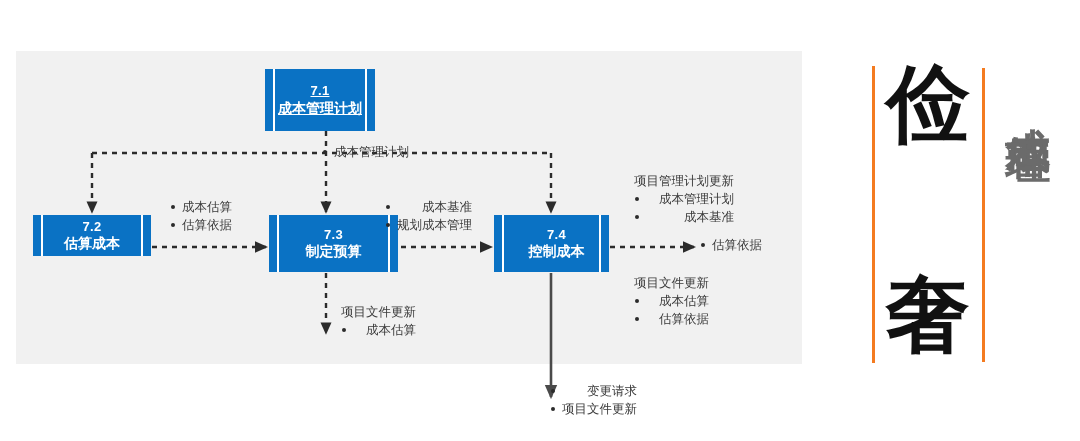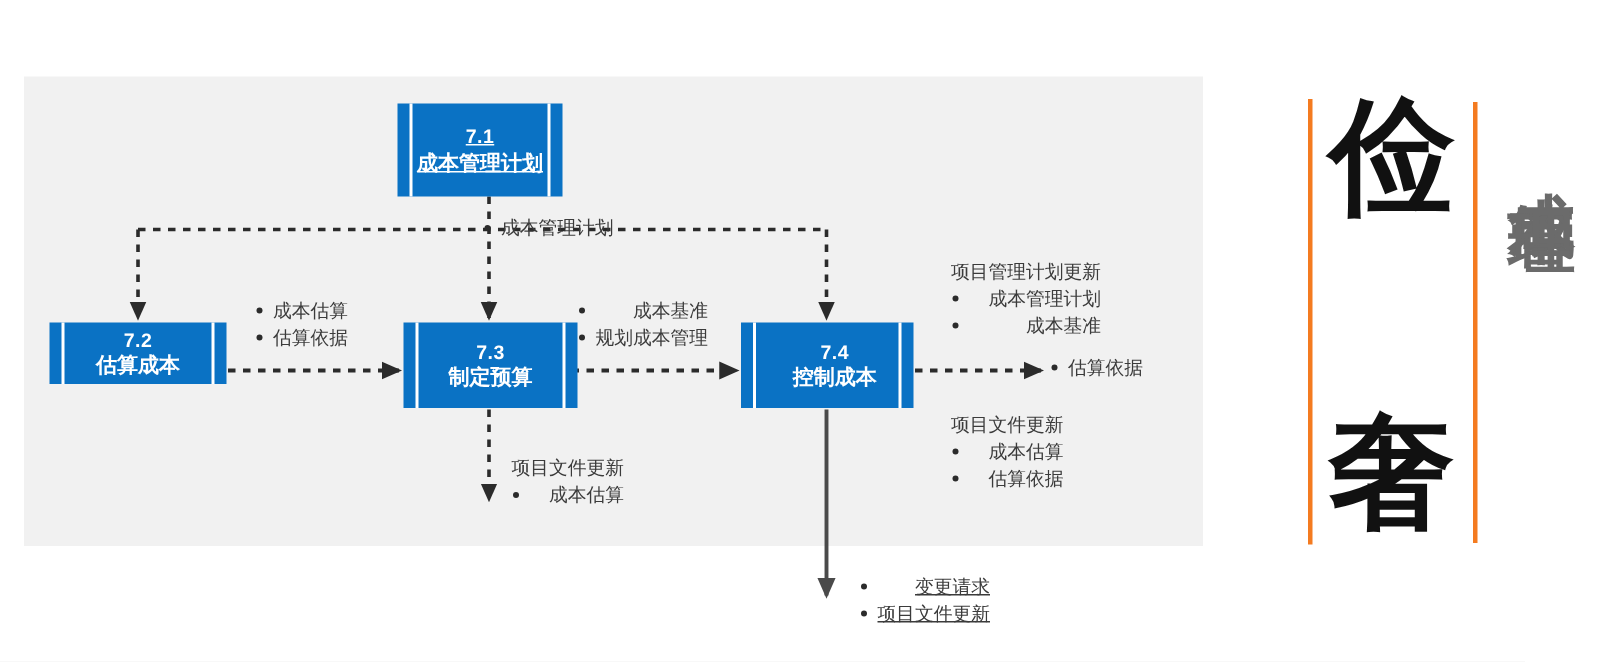--- a/index.html
+++ b/index.html
@@ -32,21 +32,21 @@
   .proc-box::after{
     content:"";position:absolute;top:0;bottom:0;width:2px;background:#ffffff;
   }
   .proc-box::before{left:8px;}
   .proc-box::after{right:8px;}
   .proc-num{font-size:13px;font-weight:bold;letter-spacing:.3px;position:relative;z-index:2;}
   .proc-name{font-size:14px;font-weight:bold;position:relative;z-index:2;margin-top:1px;}
 
   #box71{left:265px;top:69px;width:110px;height:62px;text-decoration:underline;}
   #box72{left:33px;top:215px;width:118px;height:41px;}
-  #box73{left:269px;top:215px;width:116px;height:57px;}
+  #box73{left:269px;top:215px;width:129px;height:57px;}
   #box74{left:494px;top:215px;width:115px;height:57px;padding-left:10px;}
 
   
   #wires{position:absolute;left:0;top:0;width:1080px;height:441px;}
 
   
   .ann{
     position:absolute;
     font-size:12.5px;
     color:#3b3b3b;
@@ -62,21 +62,21 @@
     border-radius:50%;background:#2b2b2b;
   }
 
   #ann-plan{left:322px;top:143px;}
   #ann-est{left:170px;top:198px;}
   #ann-base{left:385px;top:198px;}
   #ann-pmp-upd{left:634px;top:172px;}
   #ann-forecast{left:700px;top:236px;}
   #ann-doc-upd-73{left:341px;top:303px;}
   #ann-doc-upd-74{left:634px;top:274px;}
-  #ann-bottom{left:573px;top:382px;text-decoration:underline;}
+  #ann-bottom{left:550px;top:382px;}
 
   
   .vline{position:absolute;width:3px;background:#f47b20;}
   #vline-left{left:872px;top:66px;height:297px;}
   #vline-right{left:982px;top:68px;height:294px;}
 
   .big-char{
     position:absolute;
     font-family:"DejaVu Sans","Liberation Sans",sans-serif;
     font-weight:bold;

